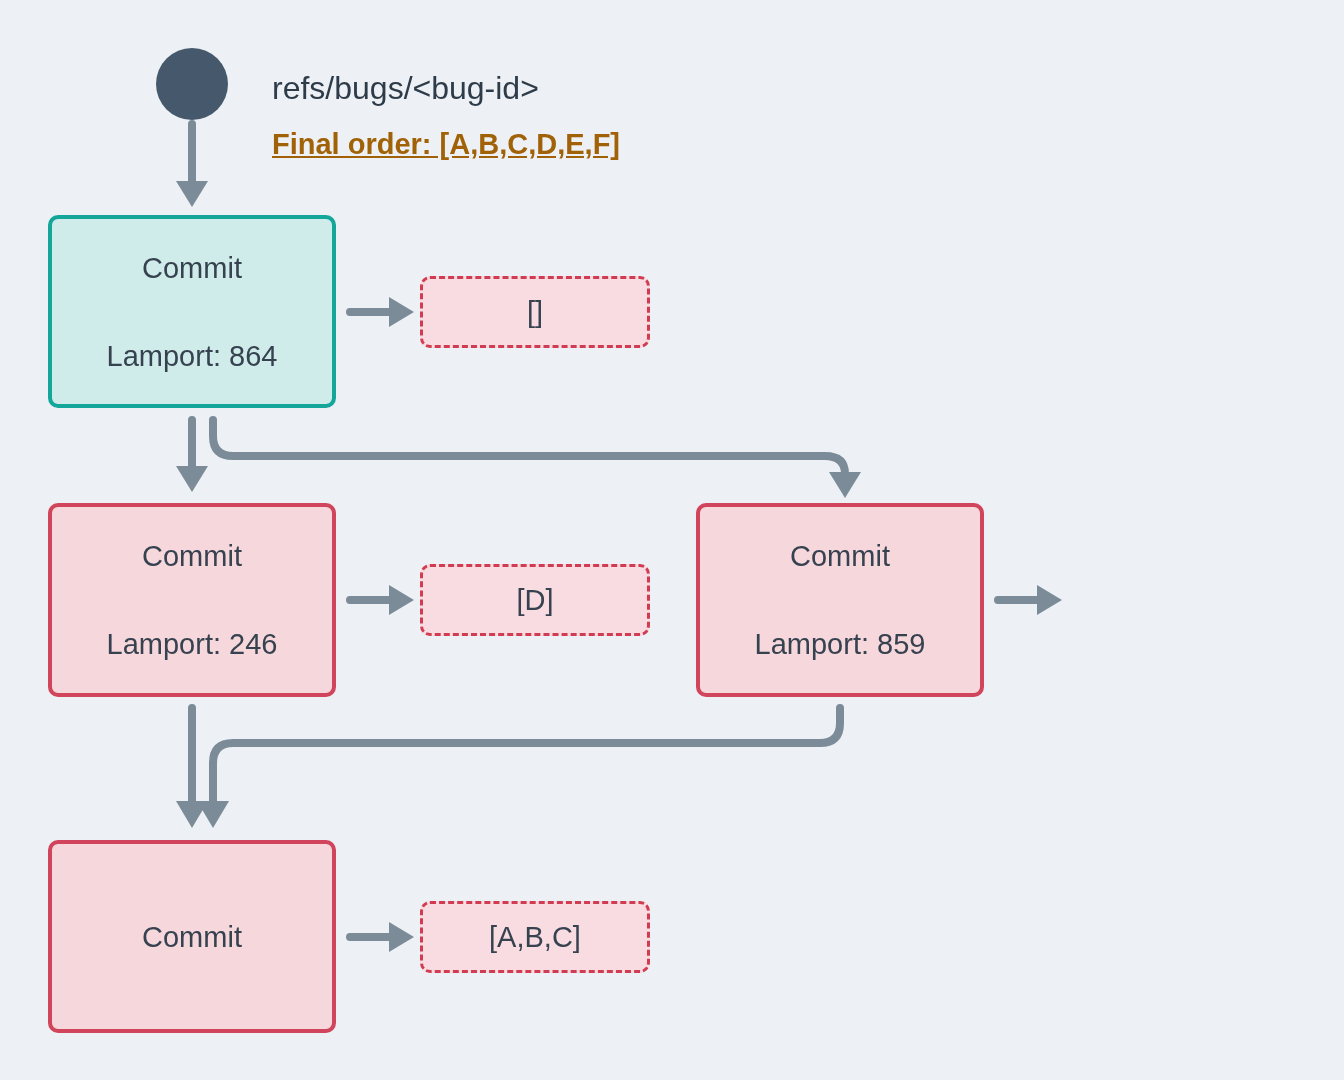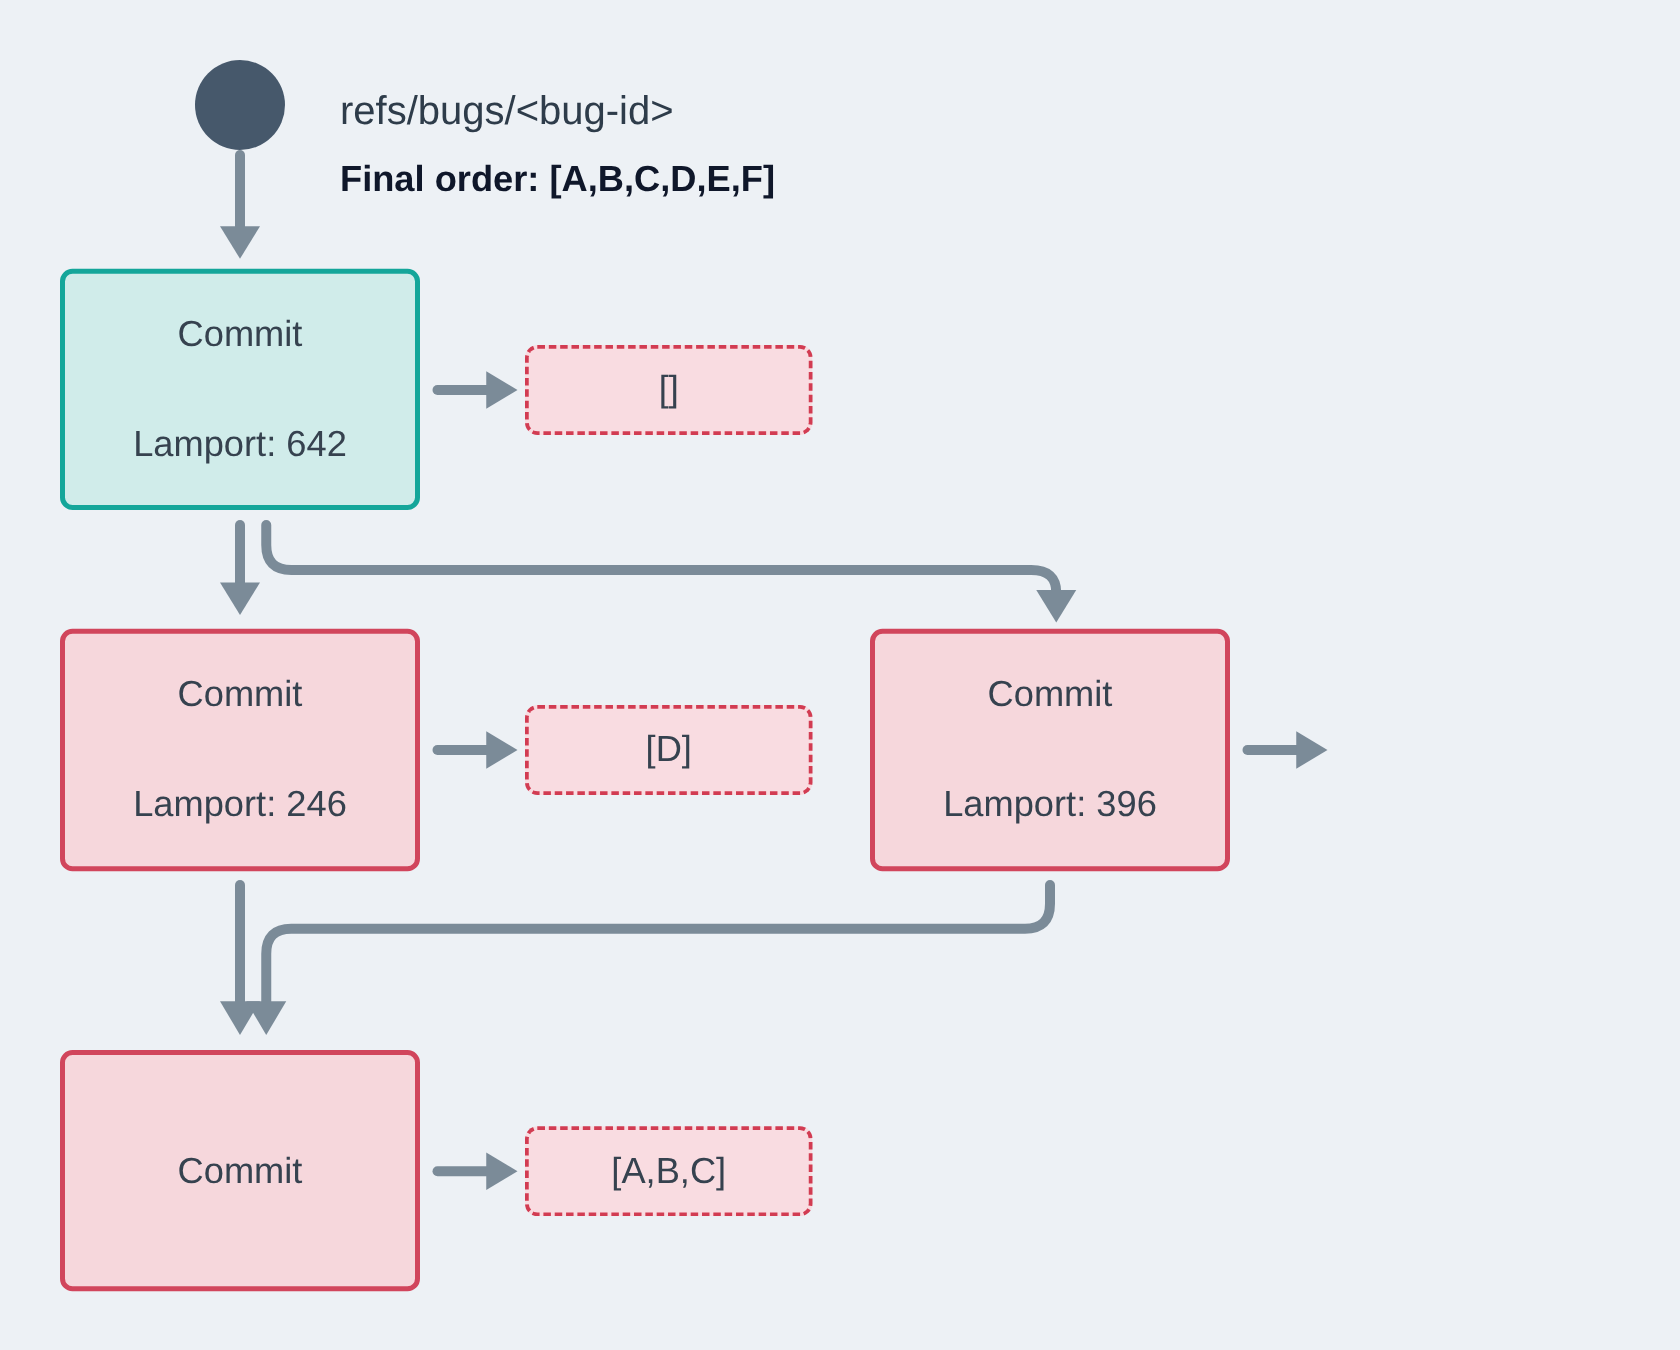--- a/index.html
+++ b/index.html
@@ -33,22 +33,23 @@
     left: 272px; top: 70px;
     font-size: 32px;
     color: #2e3c4a;
     white-space: nowrap;
   }
   .final-order-label {
     position: absolute;
     left: 272px; top: 128px;
     font-size: 29px;
     font-weight: bold;
-    color: #0f172a;
+    color: #a16207;
     white-space: nowrap;
+    text-decoration: underline;
   }
   .commit-box {
     position: absolute;
     width: 288px; height: 193px;
     box-sizing: border-box;
     border: 4px solid #d1455c;
     border-radius: 10px;
     background: #f6d7dc;
     display: flex;
     flex-direction: column;
@@ -145,37 +146,37 @@
     </g>
   </svg>
 
   <div class="start-circle"></div>
 
   <div class="ref-label">refs/bugs/&lt;bug-id&gt;</div>
   <div class="final-order-label">Final order: [A,B,C,D,E,F]</div>
 
   <div class="commit-box teal box-864">
     <span>Commit</span>
-    <span>Lamport: 642</span>
+    <span>Lamport: 864</span>
   </div>
   <div class="list-box list-864">
     <span>[]</span>
   </div>
 
   <div class="commit-box box-246">
     <span>Commit</span>
     <span>Lamport: 246</span>
   </div>
   <div class="list-box list-246">
     <span>[D]</span>
   </div>
 
   <div class="commit-box box-537">
     <span>Commit</span>
-    <span>Lamport: 396</span>
+    <span>Lamport: 859</span>
   </div>
 
   <div class="commit-box box-127">
     <span>Commit</span>
   </div>
   <div class="list-box list-127">
     <span>[A,B,C]</span>
   </div>
 
 </div>

